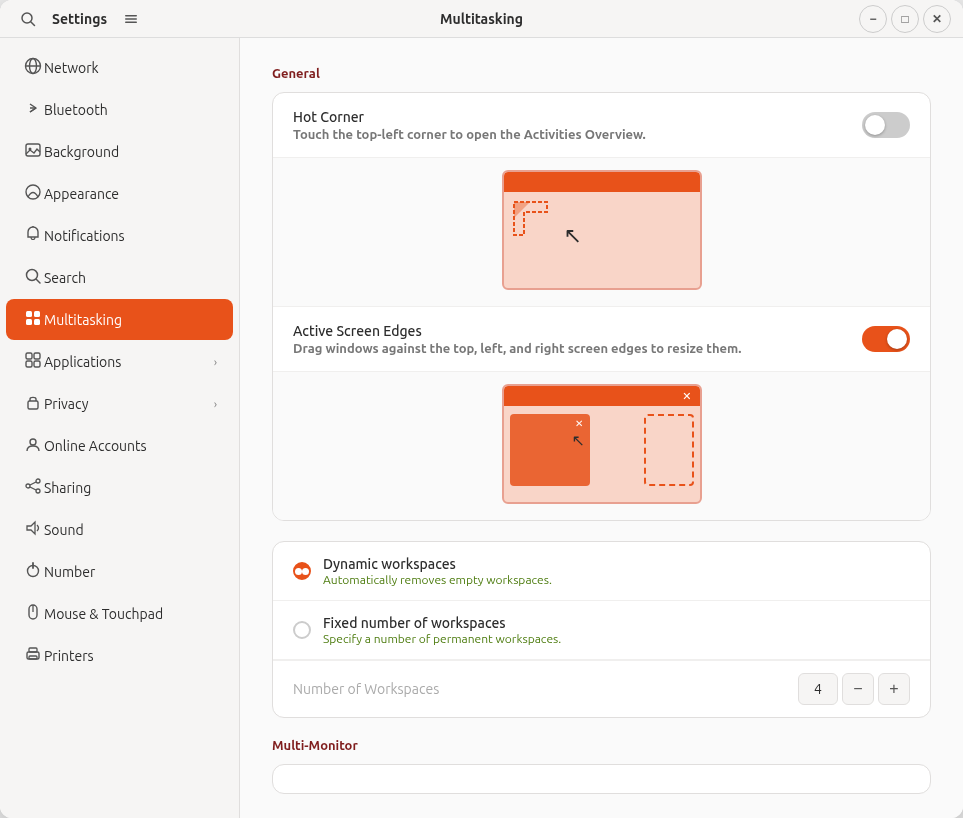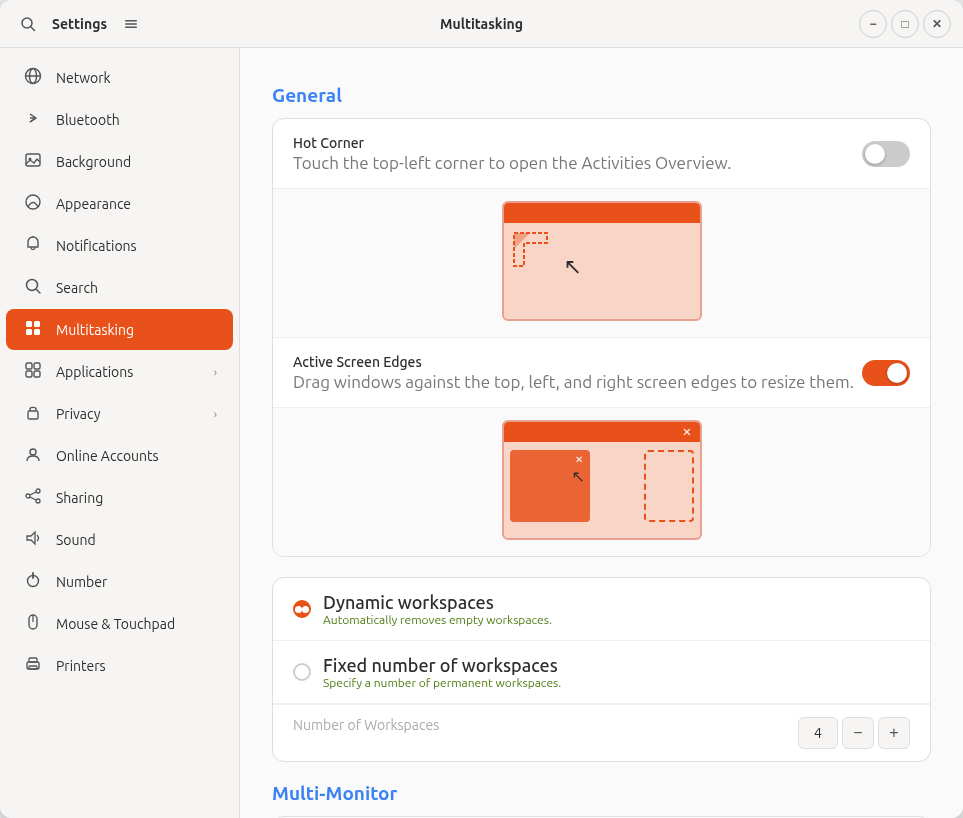--- a/index.html
+++ b/index.html
@@ -20,21 +20,21 @@
       display: flex;
       flex-direction: column;
       overflow: hidden;
     }
     
     .titlebar {
       display: flex;
       align-items: center;
       background: #f6f5f4;
       border-bottom: 1px solid #ddd;
-      height: 48px;
+      height: 38px;
       padding: 0 12px;
       flex-shrink: 0;
     }
     .titlebar-left {
       display: flex;
       align-items: center;
       gap: 8px;
       width: 240px;
     }
     .titlebar-center {
@@ -98,21 +98,20 @@
       flex-shrink: 0;
       padding: 8px 0;
     }
     .sidebar-item {
       display: flex;
       align-items: center;
       padding: 10px 16px;
       cursor: pointer;
       border-radius: 8px;
       margin: 1px 6px;
-      gap: 12px;
       font-size: 14px;
       color: #2d2d2d;
       position: relative;
     }
     .sidebar-item.active {
       background: #e8521a;
       color: #fff;
     }
     .sidebar-item .icon {
       font-size: 18px;
@@ -125,25 +124,25 @@
       color: #888;
     }
     
     .main {
       flex: 1;
       overflow-y: auto;
       padding: 24px 32px;
       background: #fafafa;
     }
     .section-title {
-      font-size: 19px;
+      font-size: 13px;
       font-weight: 600;
-      color: #3b82f6;
+      color: #7f1d1d;
       margin-bottom: 12px;
-      margin-top: 12px;
+      margin-top: 4px;
     }
     .card {
       background: #fff;
       border-radius: 12px;
       border: 1px solid #e0dedd;
       margin-bottom: 16px;
       overflow: hidden;
     }
     .card-row {
       display: flex;
@@ -152,23 +151,24 @@
       border-bottom: 1px solid #f0efee;
     }
     .card-row:last-child { border-bottom: none; }
     .card-row-text { flex: 1; }
     .card-row-title {
       font-size: 14px;
       font-weight: 500;
       color: #2d2d2d;
     }
     .card-row-desc {
-      font-size: 17px;
+      font-size: 13px;
       color: #777;
       margin-top: 2px;
+      font-weight: bold;
     }
     
     .toggle {
       width: 48px; height: 26px;
       border-radius: 13px;
       border: none;
       cursor: pointer;
       position: relative;
       transition: background 0.2s;
       flex-shrink: 0;
@@ -257,26 +257,26 @@
       border-color: #e8521a;
       background: #e8521a;
     }
     .radio-circle.selected::after {
       content: '';
       width: 7px; height: 7px;
       border-radius: 50%;
       background: #fff;
     }
     .radio-text { flex: 1; }
-    .radio-title { font-size: 18px; font-weight: 500; color: #2d2d2d; }
+    .radio-title { font-size: 14px; font-weight: 500; color: #2d2d2d; }
     .radio-desc { font-size: 12px; color: #4d7c0f; margin-top: 1px; }
     
     .workspace-count-row {
       display: flex;
-      align-items: flex-start;
+      align-items: center;
       padding: 12px 20px;
       border-top: 1px solid #f0efee;
       gap: 12px;
     }
     .workspace-count-label {
       flex: 1;
       font-size: 14px;
       color: #aaa;
     }
     .workspace-count-controls {

